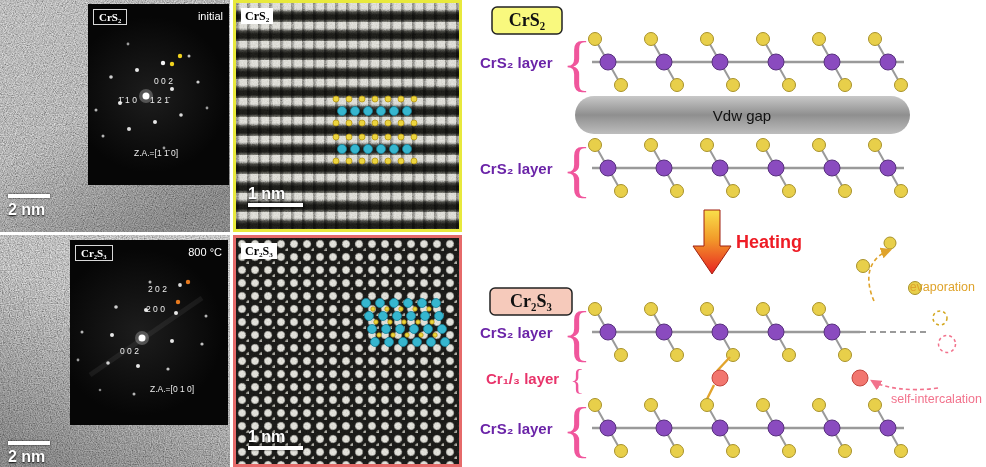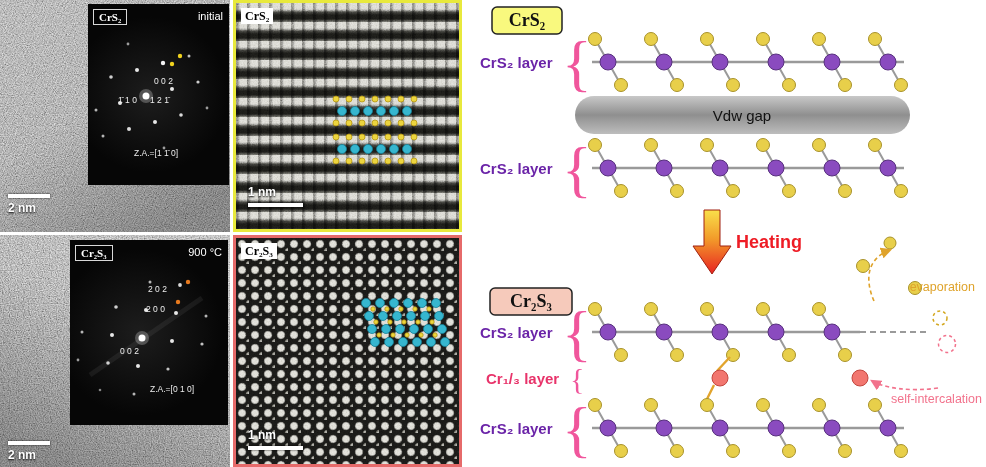--- a/index.html
+++ b/index.html
@@ -14,21 +14,21 @@
   .f-a{background:repeating-linear-gradient(114deg,rgba(255,255,255,.14) 0px,rgba(255,255,255,.14) 1px,rgba(0,0,0,0) 1px,rgba(0,0,0,0) 4px)}
   .shade-a{background:linear-gradient(150deg,rgba(255,255,255,.10),rgba(0,0,0,0) 45%,rgba(0,0,0,.25) 88%)}
   .f-b{background:repeating-linear-gradient(64deg,rgba(255,255,255,.13) 0px,rgba(255,255,255,.13) 1px,rgba(0,0,0,0) 1px,rgba(0,0,0,0) 4px)}
   .shade-b{background:linear-gradient(205deg,rgba(255,255,255,.16),rgba(0,0,0,0) 40%,rgba(0,0,0,.28) 92%)}
 
   .inset{position:absolute;background:radial-gradient(circle at 44% 50%,#1d1d1d 0%,#060606 65%)}
   .phasebox{position:absolute;left:5px;top:5px;border:1px solid #d8d8d8;color:#fff;font-weight:bold;font-size:11px;line-height:14px;padding:0 5px;font-family:"Liberation Serif","DejaVu Serif",serif;background:rgba(0,0,0,.35)}
   .condlabel{position:absolute;right:6px;top:6px;color:#fff;font-size:11px}
 
   .scalebar{position:absolute;background:#fff;height:4px;box-shadow:0 0 2px #000}
-  .scaletext{position:absolute;color:#fff;font-weight:bold;font-size:12px;text-shadow:0 1px 2px #000}
+  .scaletext{position:absolute;color:#fff;font-weight:bold;font-size:16px;text-shadow:0 1px 2px #000}
 
   
   .hrtem-top{border:3px solid var(--hrtem-border-top,#e8e93c)}
   .hrtem-bottom{border:3px solid var(--hrtem-border-bottom,#e66a6a)}
   .tex-rows{position:absolute;inset:0;
     background:
       repeating-linear-gradient(90deg,rgba(0,0,0,.42) 0px,rgba(0,0,0,.42) 2px,rgba(0,0,0,0) 4px,rgba(0,0,0,0) 11px),
       repeating-linear-gradient(180deg,#d2d1c9 0px,#d2d1c9 6px,#3c3c38 9px,#181815 12px,#181815 16px,#6a6a64 19px)}
   .tex-dots{position:absolute;inset:0;background-color:#161614;
     background-image:
@@ -154,21 +154,21 @@
         <circle class="wd" cx="98" cy="129" r="1.6" opacity="0.75"></circle>
           <circle class="wd" cx="30" cy="150" r="1.3" opacity="0.5"></circle>
         <circle cx="118" cy="42" r="2.2" fill="#e87a1e"></circle>
         <circle cx="108" cy="62" r="2.2" fill="#e87a1e"></circle>
         <text class="dp" x="78" y="52">2 0 2</text>
         <text class="dp" x="76" y="72">2 0 0</text>
         <text class="dp" x="50" y="114">0 0 2</text>
         <text class="dp" x="80" y="152">Z.A.=[0 1 0]</text>
       </svg>
       <div class="phasebox">Cr₂S₃</div>
-      <div class="condlabel">900 °C</div>
+      <div class="condlabel">800 °C</div>
     </div>
 
     <div class="scalebar" style="left:8px;top:206px;width:42px"></div>
     <div class="scaletext" style="left:8px;top:213px">2 nm</div>
   </div>
 
   <div class="panel hrtem-top" style="left:233px;top:0;width:229px;height:232px">
     <div class="tex-rows"></div>
     <svg class="grit" preserveAspectRatio="none">
       <defs>

